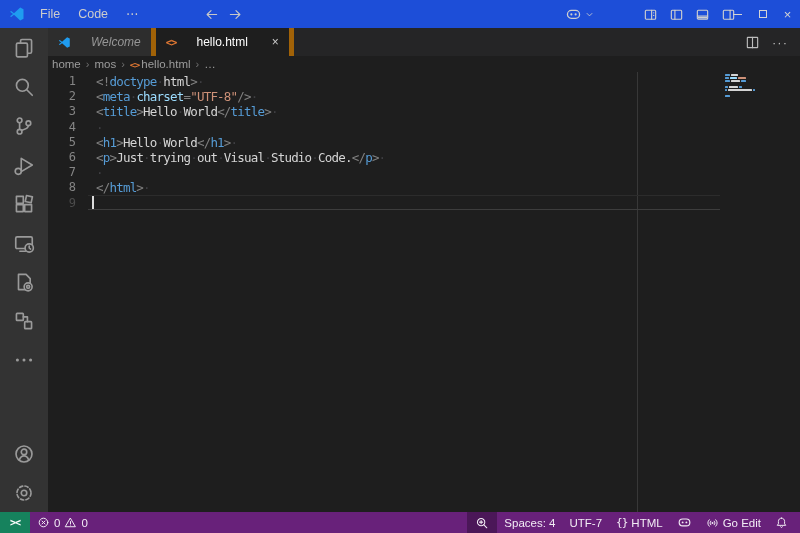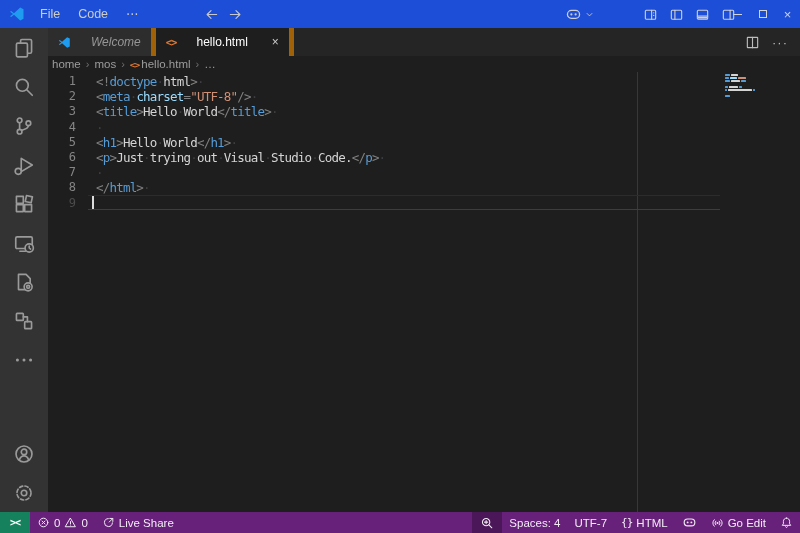--- a/index.html
+++ b/index.html
@@ -57,21 +57,21 @@
   .cursor { position:absolute; left:44px; top:124px; width:2px; height:13px; background:#dcdcdc; }
   .minimap { position:absolute; right:43px; top:2px; width:32px; }
   .mm-row { display:flex; gap:1px; height:2px; margin-bottom:1px; }
   .mm-seg { height:2px; border-radius:0.5px; }
 
   
   .statusbar { height:21px; background:#68217A; display:flex; align-items:center; color:#f2ecf5; font-size:11.5px; }
   .sb-remote { width:30px; height:21px; background:#16825D; display:flex; align-items:center; justify-content:center;
     color:#fff; font-family:"DejaVu Sans Mono",monospace; font-size:10px; font-weight:bold; letter-spacing:-1px; }
   .sb-item { display:flex; align-items:center; gap:4px; padding:0 7px; height:100%; }
-  .sb-right { margin-left:auto; display:flex; align-items:center; height:100%; }
+  .sb-right { margin-left:auto; display:flex; align-items:center; height:100%; padding-right:5px; }
   .sb-zoom { background:rgba(0,0,0,0.28); padding:0 8px; }
   .braces-glyph { font-family:"DejaVu Sans Mono",monospace; font-size:11px; letter-spacing:-1px; }
 </style>
 </head>
 <body>
 
 <svg width="0" height="0" style="position:absolute">
   <defs>
     <symbol id="i-vscode" viewBox="0 0 16 16">
       <path d="M11.2 1.6L5 7.2 2.2 5 1 5.7l3 2.3-3 2.3 1.2.7L5 8.8l6.2 5.6 3.3-1.6V3.2z" fill="#1F9CF0" stroke="none"></path>
@@ -451,26 +451,20 @@
   <div class="sb-item">
     <svg width="13" height="13">
         <use href="#i-error"></use>
       </svg>
     <span>0</span>
     <svg width="13" height="13">
         <use href="#i-warning"></use>
       </svg>
     <span>0</span>
   </div>
-  <div class="sb-item">
-    <svg width="13" height="13">
-        <use href="#i-share"></use>
-      </svg>
-    <span>Live Share</span>
-  </div>
   <div class="sb-right">
     <div class="sb-item sb-zoom">
       <svg width="14" height="14">
           <use href="#i-zoom-plus"></use>
         </svg>
     </div>
     <div class="sb-item">
       <span>Spaces: 4</span>
     </div>
     <div class="sb-item">

